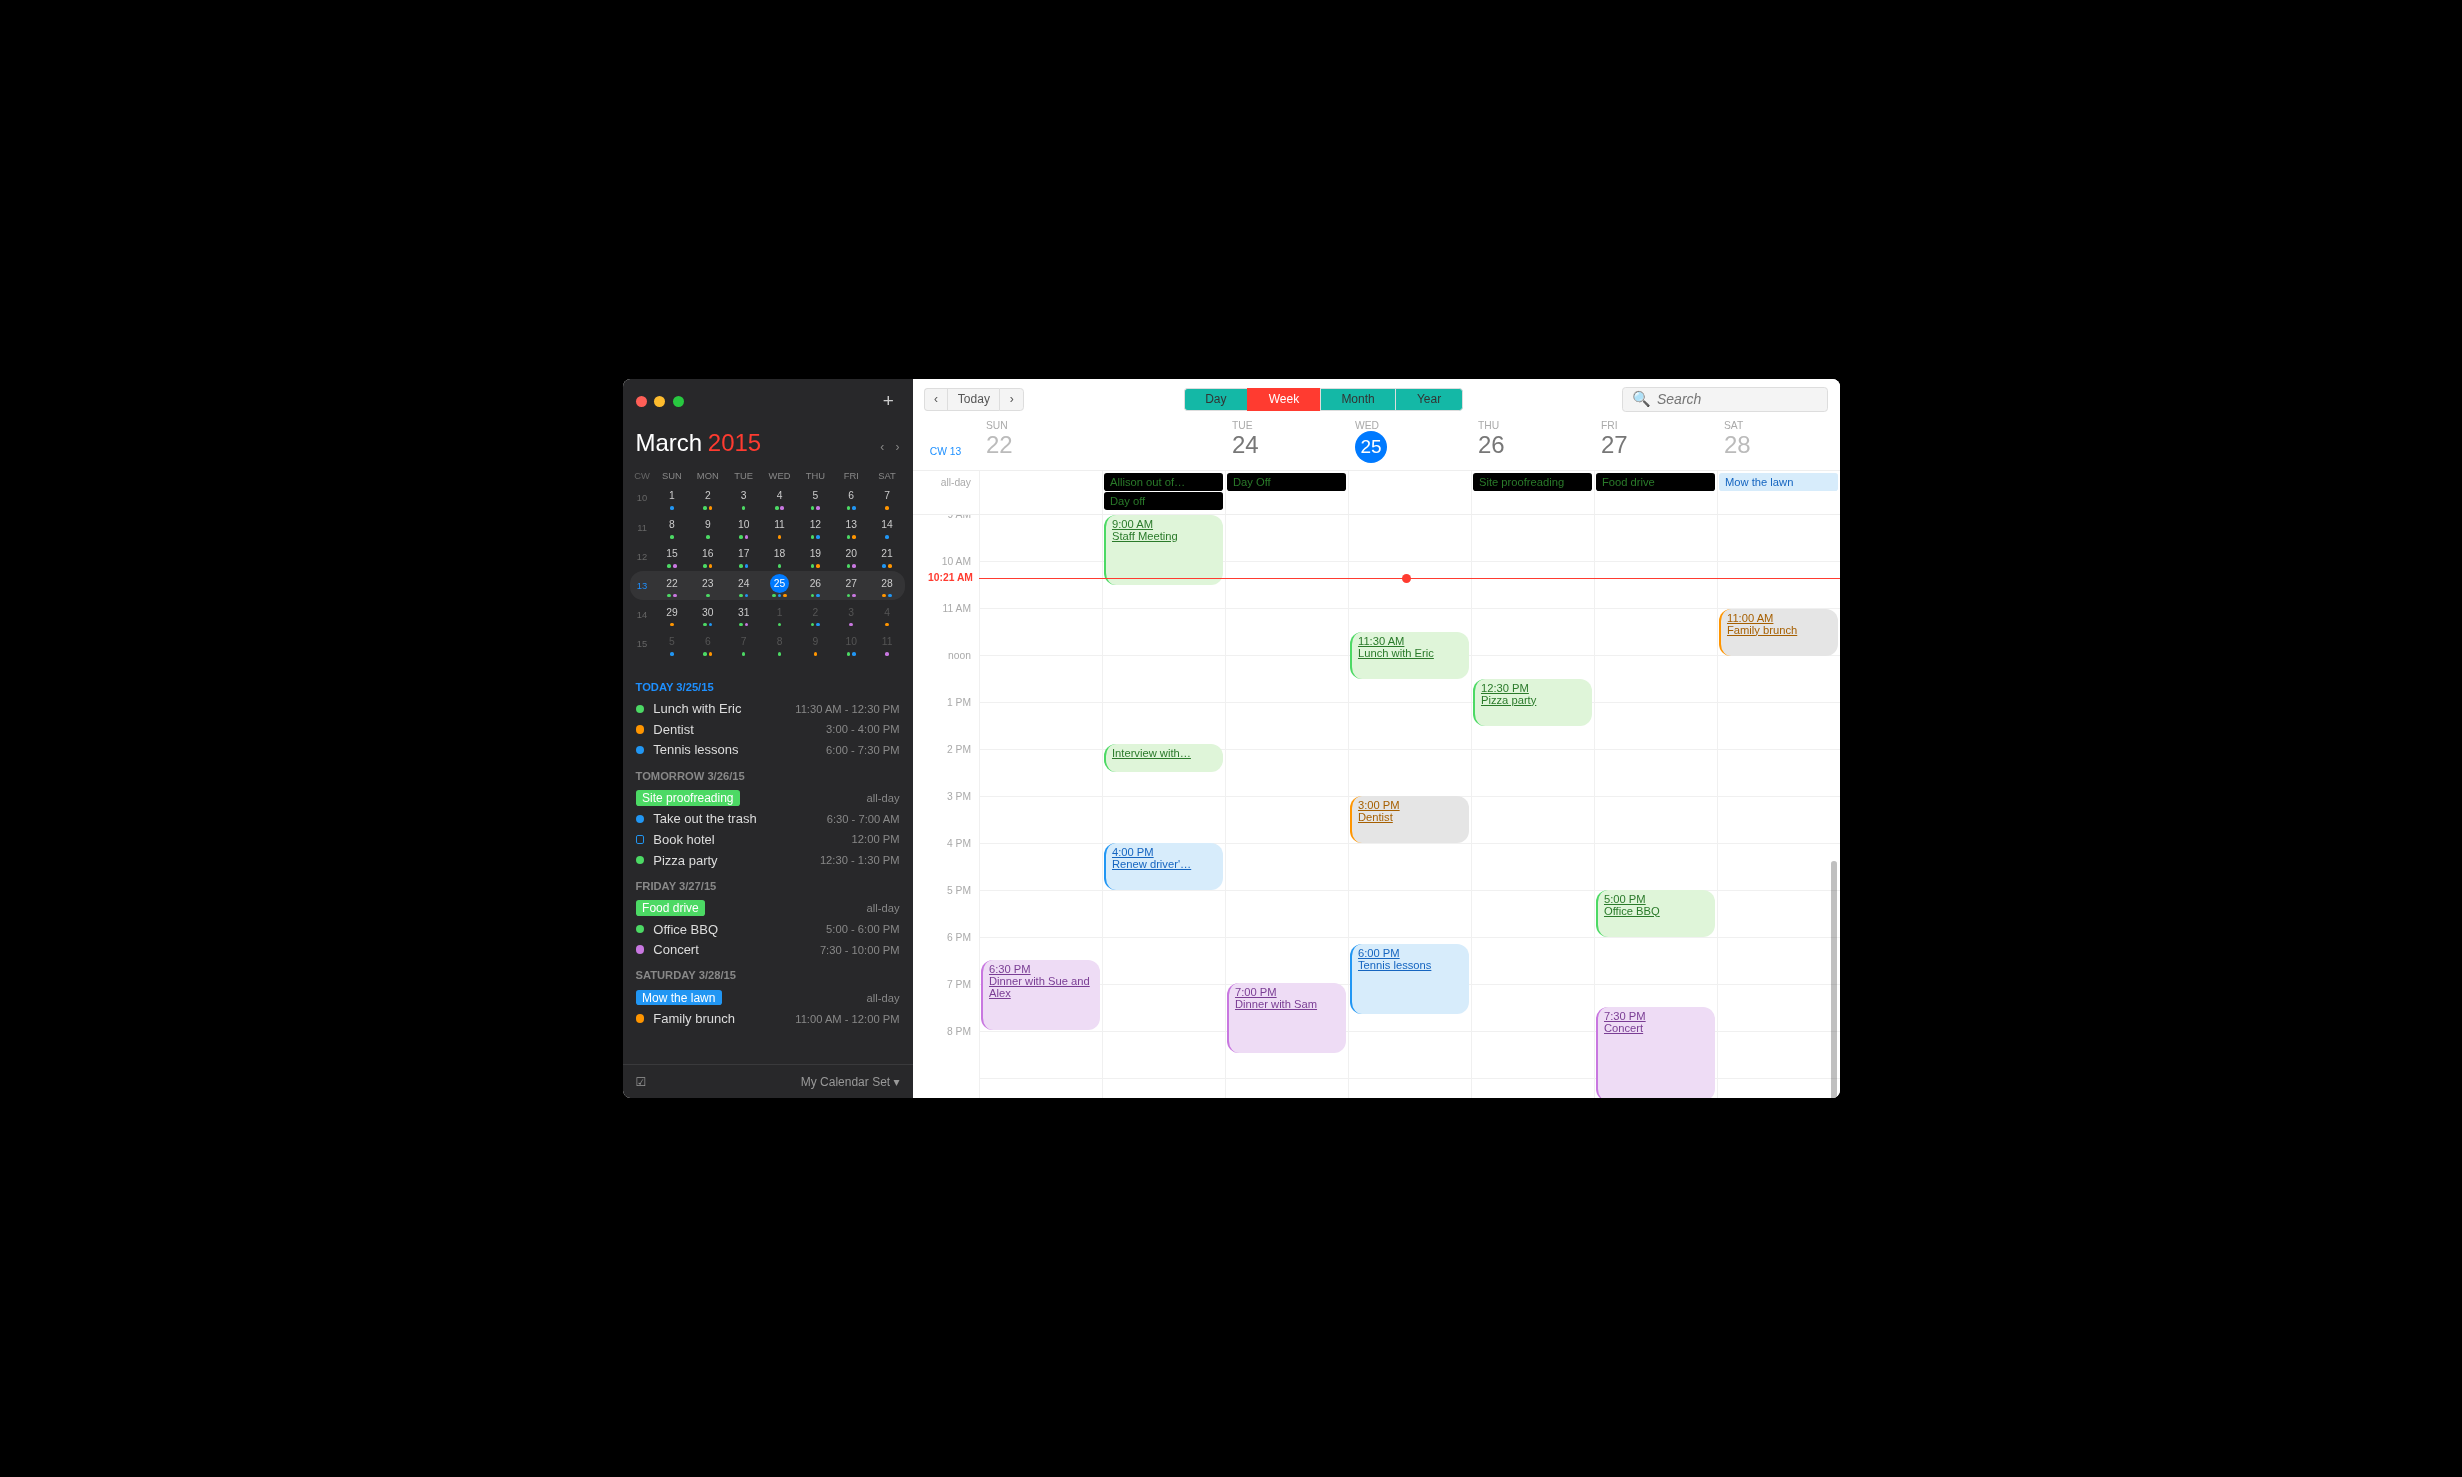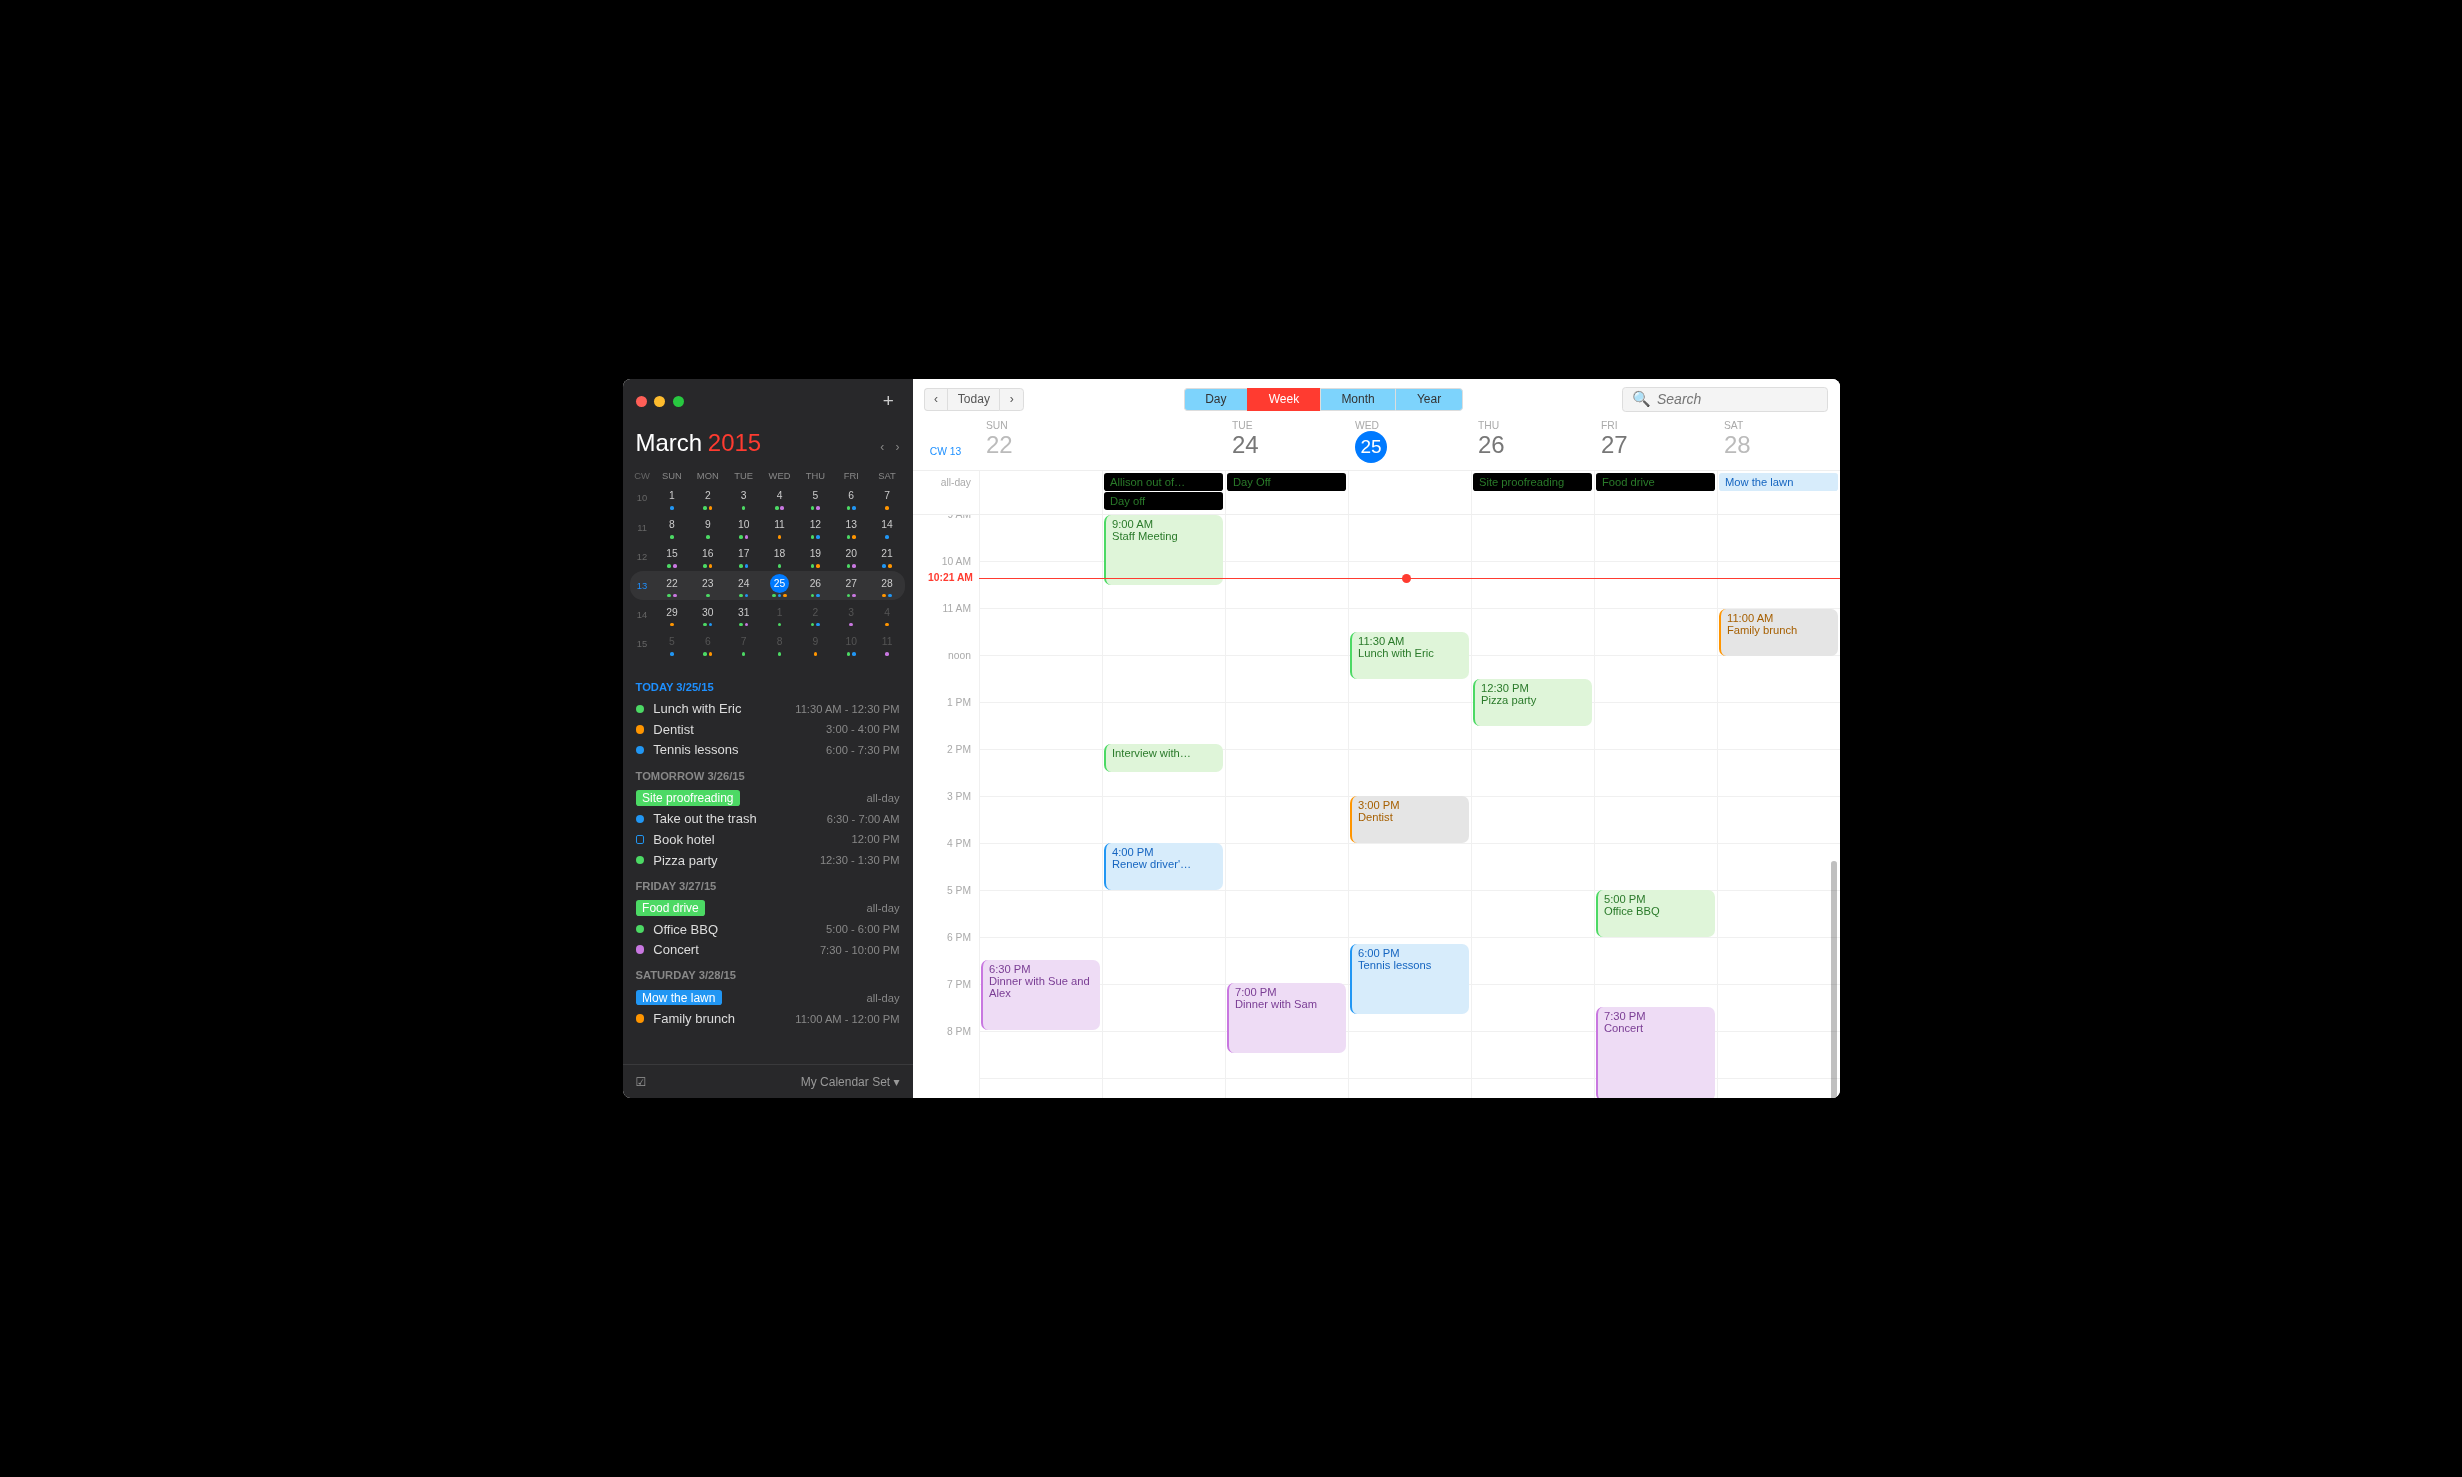--- a/index.html
+++ b/index.html
@@ -40,21 +40,21 @@
   .sbfoot{display:flex;align-items:center;padding:9.4px 13px;border-top:0.9px solid #3a3a3c;color:#999;font-size:12px;}
   .sbfoot .chk{margin-right:auto;}
   .main{flex:1;display:flex;flex-direction:column;background:#fff;}
   .toolbar{display:flex;align-items:center;padding:7.5px 11.2px;gap:11.2px;}
   .tbtn{background:#f4f4f4;border:0.9px solid #ddd;border-radius:3.7px;padding:3.7px 9.4px;color:#555;font-size:12px;cursor:pointer;}
   .tgrp{display:flex;}
   .tgrp .tbtn{border-radius:0;border-right:none;}
   .tgrp .tbtn:first-child{border-top-left-radius:3.7px;border-bottom-left-radius:3.7px;}
   .tgrp .tbtn:last-child{border-top-right-radius:3.7px;border-bottom-right-radius:3.7px;border-right:0.9px solid #ddd;}
   .segs{display:flex;margin:0 auto;}
-  .seg{background:#7dd3fc;border:0.9px solid #ddd;border-right:none;padding:3.7px 20.6px;font-size:12px;color:#333;cursor:pointer;}
+  .seg{background:#14b8a6;border:0.9px solid #ddd;border-right:none;padding:3.7px 20.6px;font-size:12px;color:#333;cursor:pointer;}
   .seg:first-child{border-top-left-radius:3.7px;border-bottom-left-radius:3.7px;}
   .seg:last-child{border-top-right-radius:3.7px;border-bottom-right-radius:3.7px;border-right:0.9px solid #ddd;}
   .seg.active{background:#ff3b30;color:#fff;border-color:#ff3b30;}
   .search{display:flex;align-items:center;background:#f4f4f4;border:0.9px solid #ddd;border-radius:3.7px;padding:2.8px 9.4px;width:206px;color:#999;}
   .search input{border:none;background:transparent;outline:none;margin-left:5.6px;font-size:14px;flex:1;font-style:italic;}
   .daysrow{display:flex;padding:0 0 7.5px 0; border-bottom:0.9px solid #eee;}
   .timecolhdr{width:66px;display:flex;align-items:flex-end;justify-content:center;color:#1e90ff;font-size:10.3px;padding-bottom:5.6px;}
   .daycol{flex:1;text-align:left;padding-left:7.5px;}
   .dayname{color:#aaa;font-size:10.3px;}
   .daynum{color:#bbb;font-size:24px;font-weight:300;}
@@ -68,21 +68,21 @@
   .grid{flex:1;overflow:hidden;display:flex;position:relative;}
   .timecol{width:66px;position:relative;}
   .trow{height:47px;text-align:right;padding-right:7.5px;color:#aaa;font-size:10.3px;position:relative;top:-5.6px;}
   .nowtime{position:absolute;right:5.6px;color:#ff3b30;font-size:10.3px;font-weight:600;}
   .evcols{flex:1;display:flex;position:relative;}
   .evcol{flex:1;border-left:0.9px solid #f0f0f0;position:relative;}
   .hlines{position:absolute;inset:0;}
   .hline{height:47px;border-bottom:0.9px solid #f0f0f0;}
   .nowline{position:absolute;left:0;right:0;height:0.9px;background:#ff3b30;z-index:5;display:flex;align-items:center;}
   .nowdot{width:9.4px;height:9.4px;background:#ff3b30;border-radius:50%;margin-left:-4.7px;}
-  .ev{position:absolute;left:1.9px;right:1.9px;border-radius:7px;padding:2.8px 5.6px;font-size:11.2px;overflow:hidden;border-left:2.8px solid;}
+  .ev{position:absolute;left:1.9px;right:1.9px;border-radius:12px;padding:2.8px 5.6px;font-size:11.2px;overflow:hidden;border-left:2.8px solid;text-decoration:underline;}
   .ev .tm{font-weight:400;}
   .ev .ti{font-weight:400;}
   
   .c-green{background:#dff5d9;border-left-color:#4cd964;color:#2a7a2a;}
   .c-blue{background:#d7ecfb;border-left-color:#2196f3;color:#1565c0;}
   .c-orange{background:#e5e5e5;border-left-color:#ff9500;color:#a65f00;}
   .c-purple{background:#eedcf5;border-left-color:#c877e0;color:#7a3d94;}
   .ad-green{background:#000000;color:#2a7a2a;}
   .ad-blue{background:#d7ecfb;color:#1565c0;}
   .pill-green{background:#4cd964;color:#fff;}

